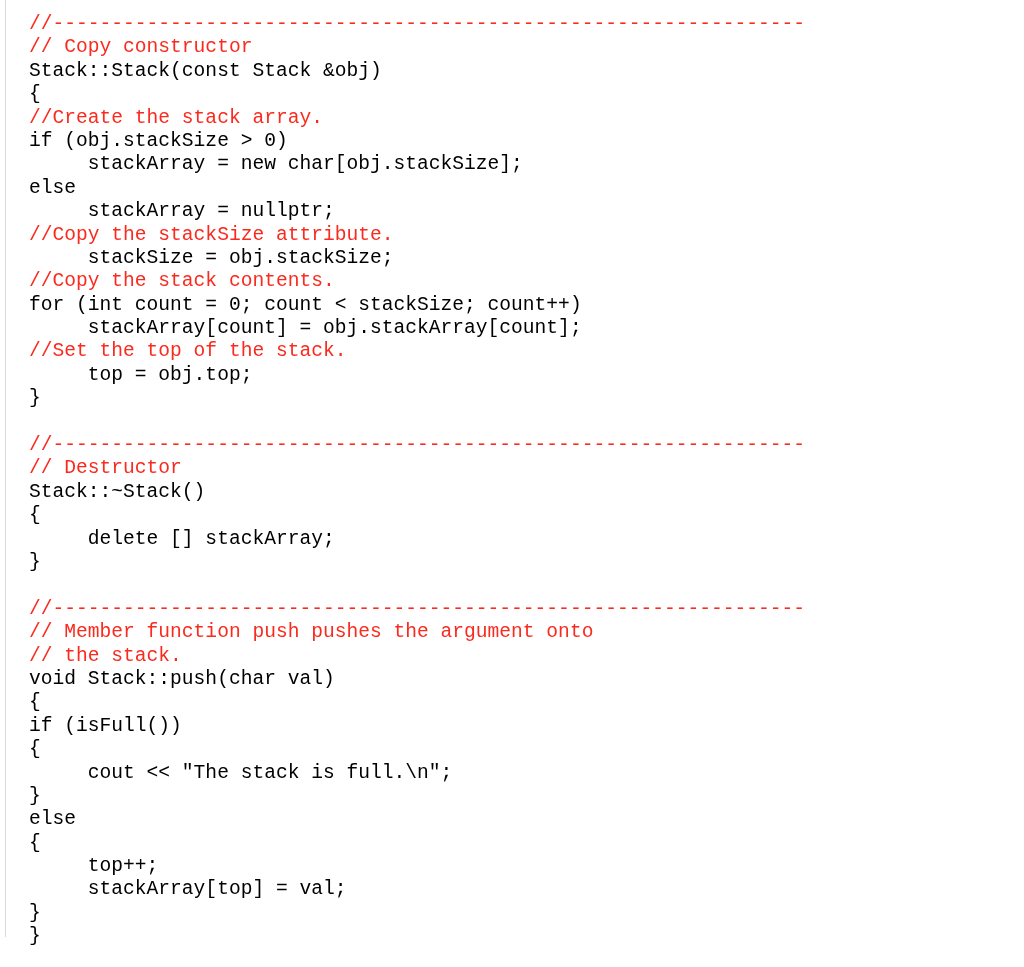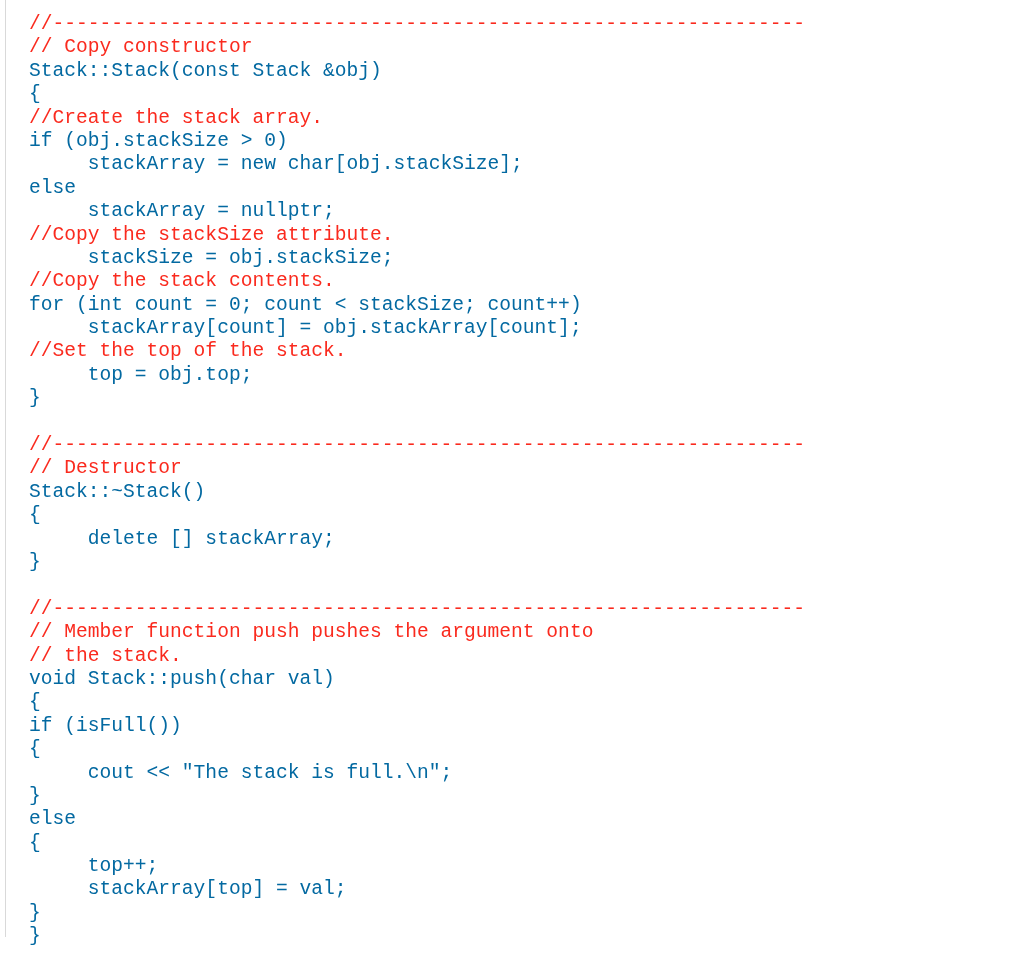--- a/index.html
+++ b/index.html
@@ -46,21 +46,21 @@
   }
   .code-line {
     display: block;
     height: 23.4px;
     white-space: pre;
   }
   .code-line.comment {
     color: #fa2a1e;
   }
   .code-line.code {
-    color: #0369a1;
+    color: #000000;
   }
   .code-line.blank {
     color: transparent;
   }
 </style>
 </head>
 <body>
 
 <div id="code-page">
 

